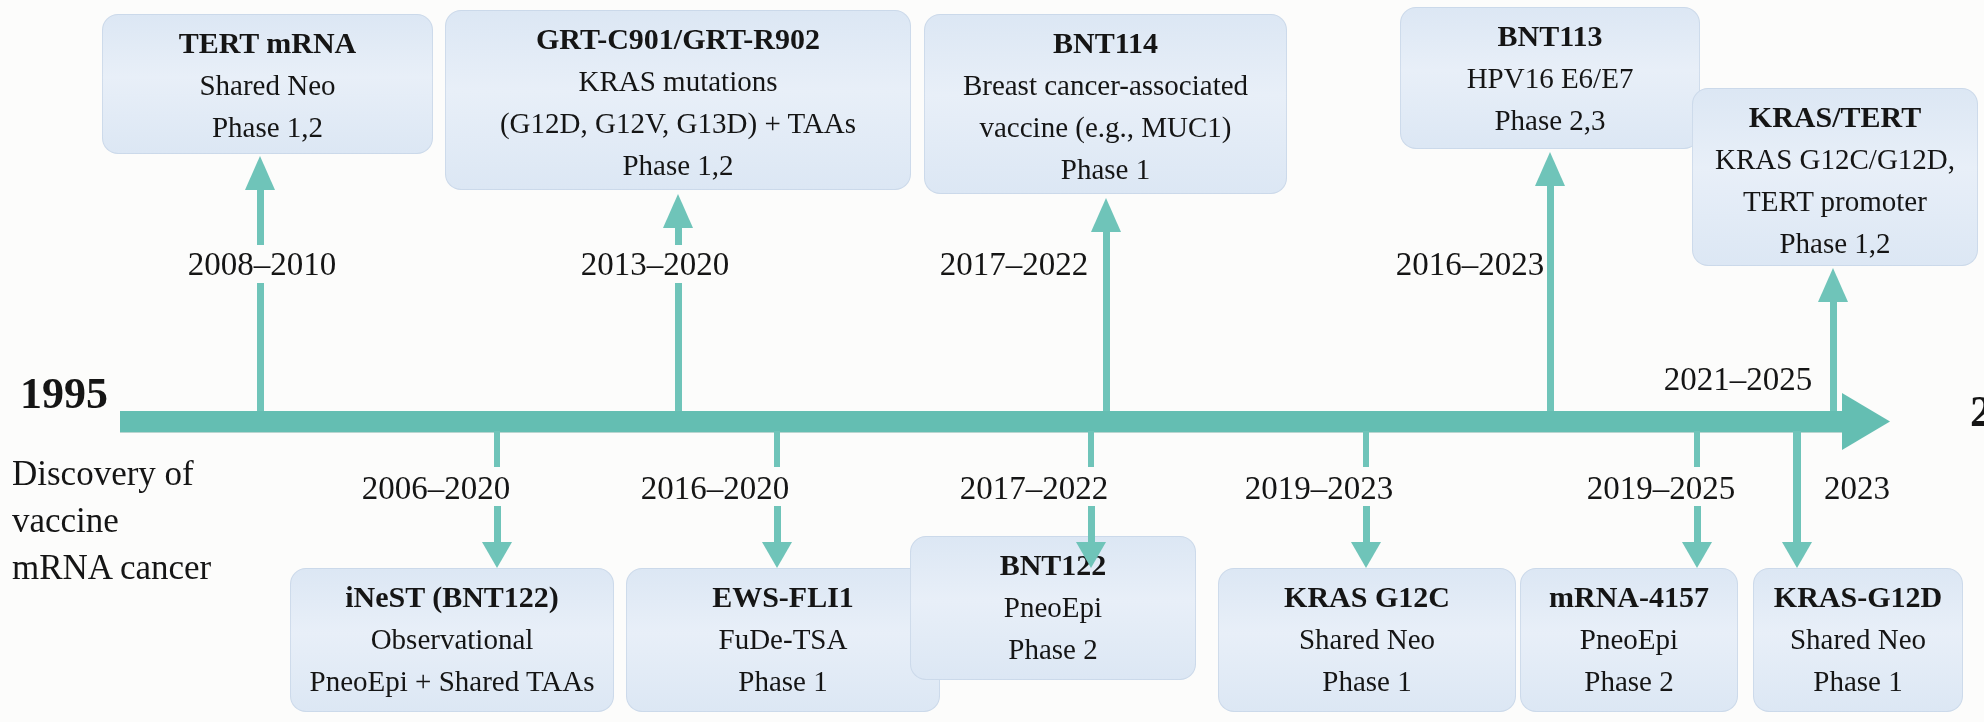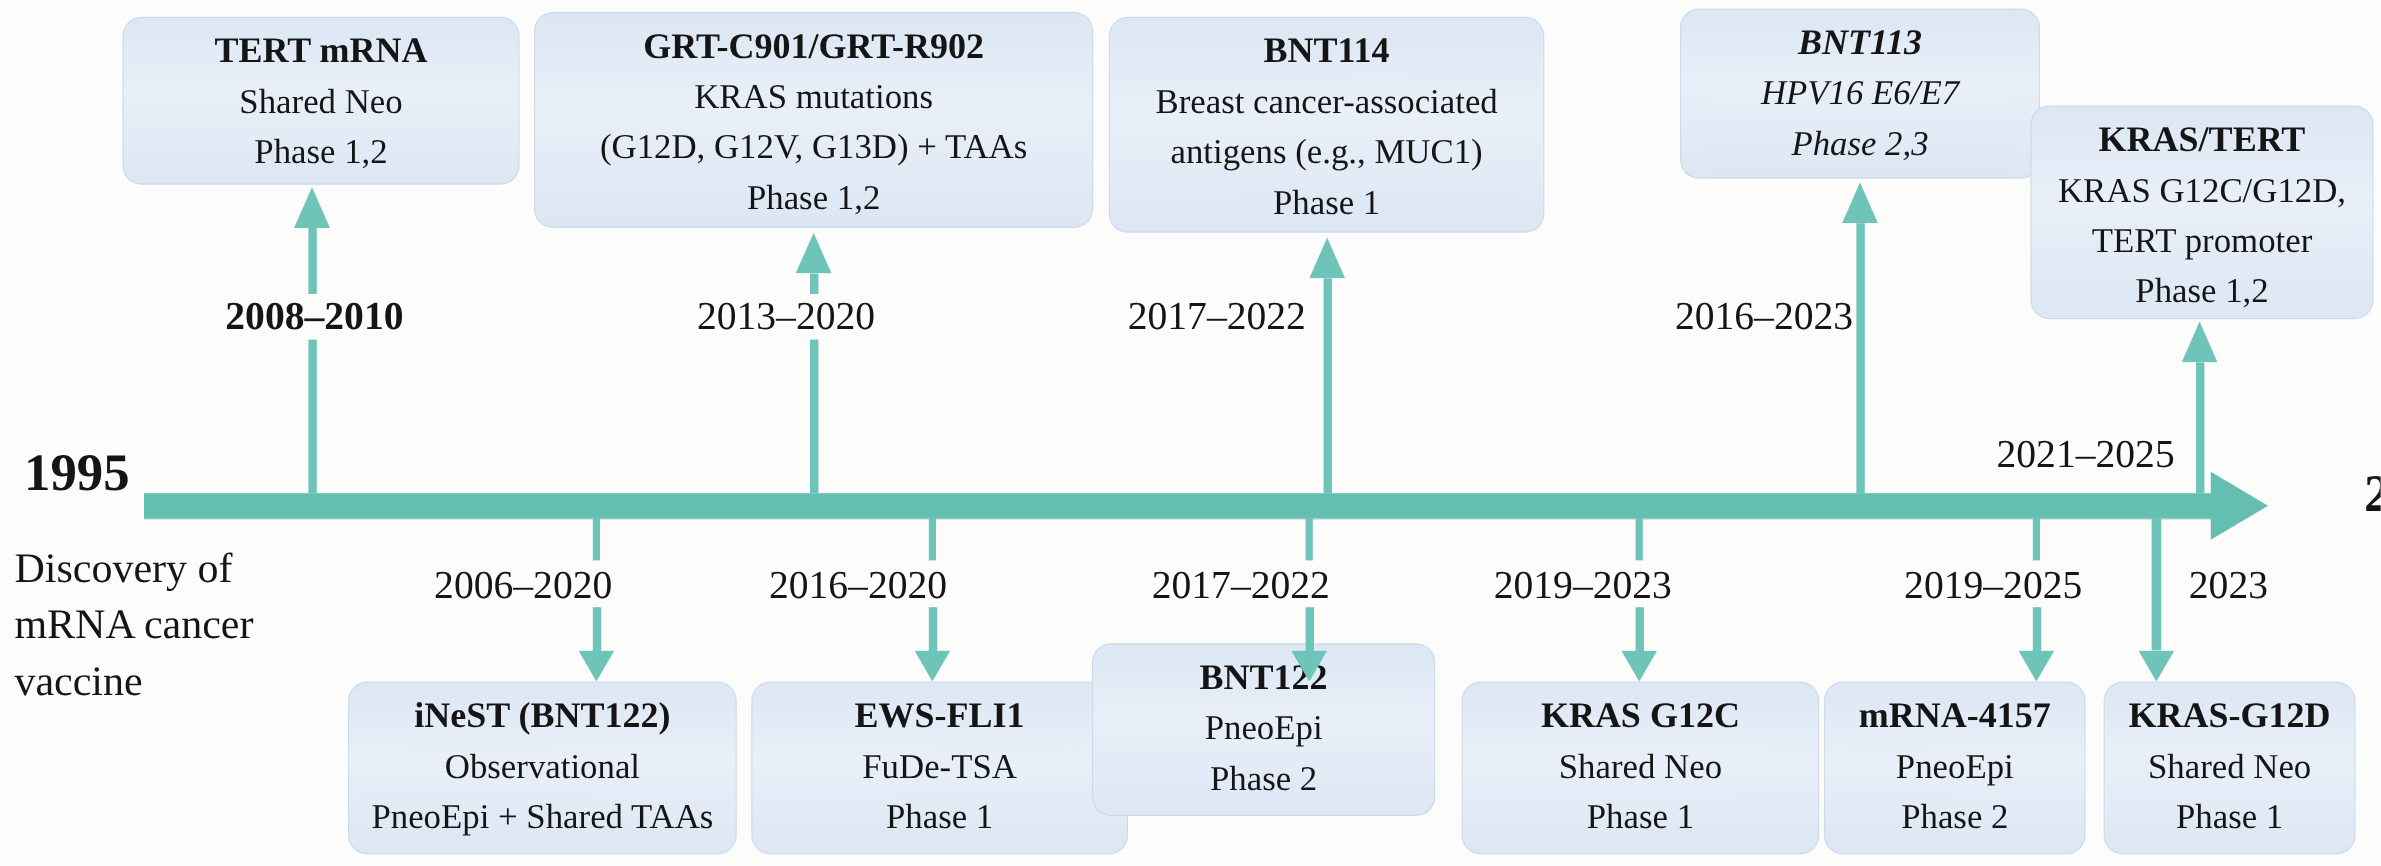--- a/index.html
+++ b/index.html
@@ -39,34 +39,34 @@
 
   
   .yr{position:absolute;font-size:33px;line-height:36px;white-space:nowrap;transform:translateX(-50%);}
 
   
   
   .ev-tert .box{left:102px;top:14px;width:331px;height:140px;}
   .ev-tert .head{left:245px;top:156px;}
   .ev-tert .s1{left:257px;top:190px;height:55px;}
   .ev-tert .s2{left:257px;top:283px;height:128px;}
-  .ev-tert .yr{left:262px;top:246px;font-weight:bold;}
+  .ev-tert .yr{left:262px;top:246px;}
   
   .ev-grt .box{left:445px;top:10px;width:466px;height:180px;}
   .ev-grt .head{left:663px;top:194px;}
   .ev-grt .s1{left:675px;top:228px;height:17px;}
   .ev-grt .s2{left:675px;top:283px;height:128px;}
   .ev-grt .yr{left:655px;top:246px;}
   
   .ev-bnt114 .box{left:924px;top:14px;width:363px;height:180px;}
   .ev-bnt114 .head{left:1091px;top:198px;}
   .ev-bnt114 .s1{left:1103px;top:232px;height:179px;}
   .ev-bnt114 .yr{left:1014px;top:246px;}
   
-  .ev-bnt113 .box{left:1400px;top:7px;width:300px;height:142px;font-style:italic;}
+  .ev-bnt113 .box{left:1400px;top:7px;width:300px;height:142px;}
   .ev-bnt113 .head{left:1535px;top:152px;}
   .ev-bnt113 .s1{left:1547px;top:186px;height:225px;}
   .ev-bnt113 .yr{left:1470px;top:246px;}
   
   .ev-krastert .box{left:1692px;top:88px;width:286px;height:178px;}
   .ev-krastert .head{left:1818px;top:268px;}
   .ev-krastert .s1{left:1830px;top:302px;height:109px;}
   .ev-krastert .yr{left:1738px;top:361px;}
   
   .ev-inest .box{left:290px;top:568px;width:324px;height:144px;}
@@ -108,22 +108,22 @@
 <body>
 
 <div id="figure">
 
   <div class="bar"></div>
   <div class="bar-head"></div>
   <div class="year-big" id="y1995">1995</div>
   <div class="year-big" id="y2025">2025</div>
   <div class="caption">
     <div>Discovery of</div>
+    <div>vaccine</div>
     <div>mRNA cancer</div>
-    <div>vaccine</div>
   </div>
 
   <div class="ev ev-tert">
     <div class="box">
       <div class="bt">TERT mRNA</div>
       <div class="bl">Shared Neo</div>
       <div class="bl">Phase 1,2</div>
     </div>
     <div class="head up"></div>
     <div class="shaft s1"></div>
@@ -141,21 +141,21 @@
     <div class="head up"></div>
     <div class="shaft s1"></div>
     <div class="shaft s2"></div>
     <div class="yr">2013–2020</div>
   </div>
 
   <div class="ev ev-bnt114">
     <div class="box">
       <div class="bt">BNT114</div>
       <div class="bl">Breast cancer-associated</div>
-      <div class="bl">antigens (e.g., MUC1)</div>
+      <div class="bl">vaccine (e.g., MUC1)</div>
       <div class="bl">Phase 1</div>
     </div>
     <div class="head up"></div>
     <div class="shaft s1"></div>
     <div class="yr">2017–2022</div>
   </div>
 
   <div class="ev ev-bnt113">
     <div class="box">
       <div class="bt">BNT113</div>

